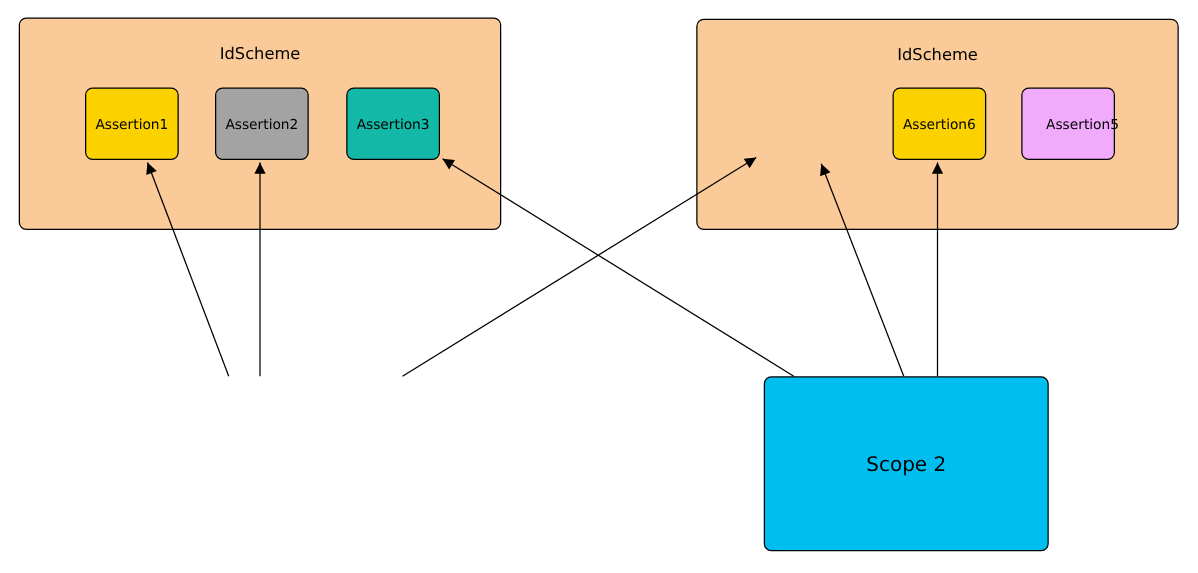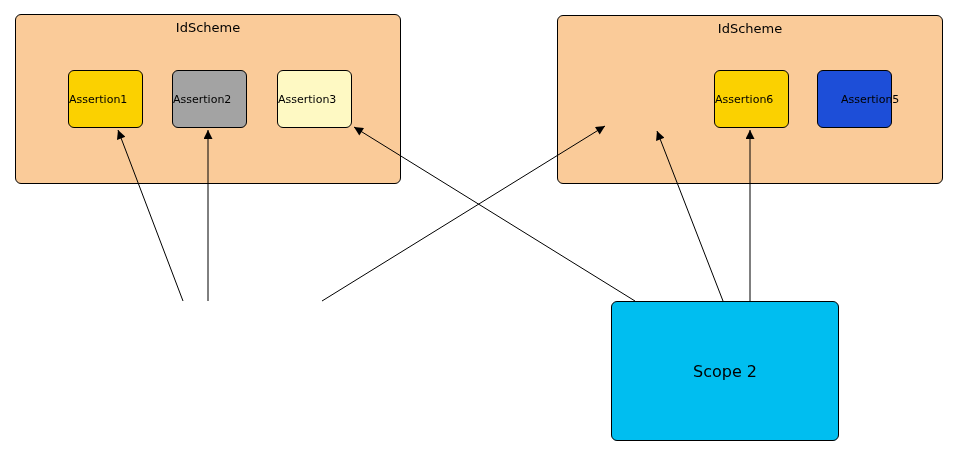--- a/index.html
+++ b/index.html
@@ -13,34 +13,34 @@
     color: #000;
   }
   .scheme {
     position: absolute;
     border: 1px solid #000;
     border-radius: 6px;
     box-sizing: border-box;
   }
   .scheme-title {
     text-align: center;
-    padding-top: 5px;
+    padding-top: 21px;
     font-size: 13px;
     line-height: 16px;
   }
   .assertion {
     position: absolute;
     width: 75px;
     height: 58px;
     border: 1px solid #000;
     border-radius: 6px;
     box-sizing: border-box;
     display: flex;
     align-items: center;
-    justify-content: flex-start;
+    justify-content: center;
     font-size: 11px;
     text-align: center;
   }
   .scope {
     position: absolute;
     border: 1px solid #000;
     border-radius: 6px;
     box-sizing: border-box;
     display: flex;
     align-items: center;
@@ -60,31 +60,31 @@
 <div class="canvas">
 
   <div class="scheme" style="left: 15px; top: 14px; width: 386px; height: 170px; background: rgb(250, 203, 153);">
     <div class="scheme-title">IdScheme</div>
     <div class="assertion" style="left: 52px; top: 55px; background: rgb(251, 209, 0);">
       <span>Assertion1</span>
     </div>
     <div class="assertion" style="left: 156px; top: 55px; background: #a3a3a3;">
       <span>Assertion2</span>
     </div>
-    <div class="assertion" style="left: 261px; top: 55px; background: #fef9c3;">
+    <div class="assertion" style="left: 261px; top: 55px; background: #14b8a6;">
       <span>Assertion3</span>
     </div>
   </div>
 
   <div class="scheme" style="left: 557px; top: 15px; width: 386px; height: 169px; background: rgb(250, 203, 153);">
     <div class="scheme-title">IdScheme</div>
     <div class="assertion" style="left: 156px; top: 54px; background: rgb(251, 209, 0);">
       <span>Assertion6</span>
     </div>
-    <div class="assertion" style="left: 259px; top: 54px; background: #1d4ed8; padding-left: 23px;">
+    <div class="assertion" style="left: 259px; top: 54px; background: #f0abfc; padding-left: 23px;">
       <span>Assertion5</span>
     </div>
   </div>
 
   <div class="scope" style="left: 611px; top: 301px; width: 228px; height: 140px; background: rgb(0, 190, 240);">
     <span>Scope 2</span>
   </div>
 
   <svg id="edge-layer" viewBox="0 0 958 458" xmlns="http://www.w3.org/2000/svg">
     <defs>

